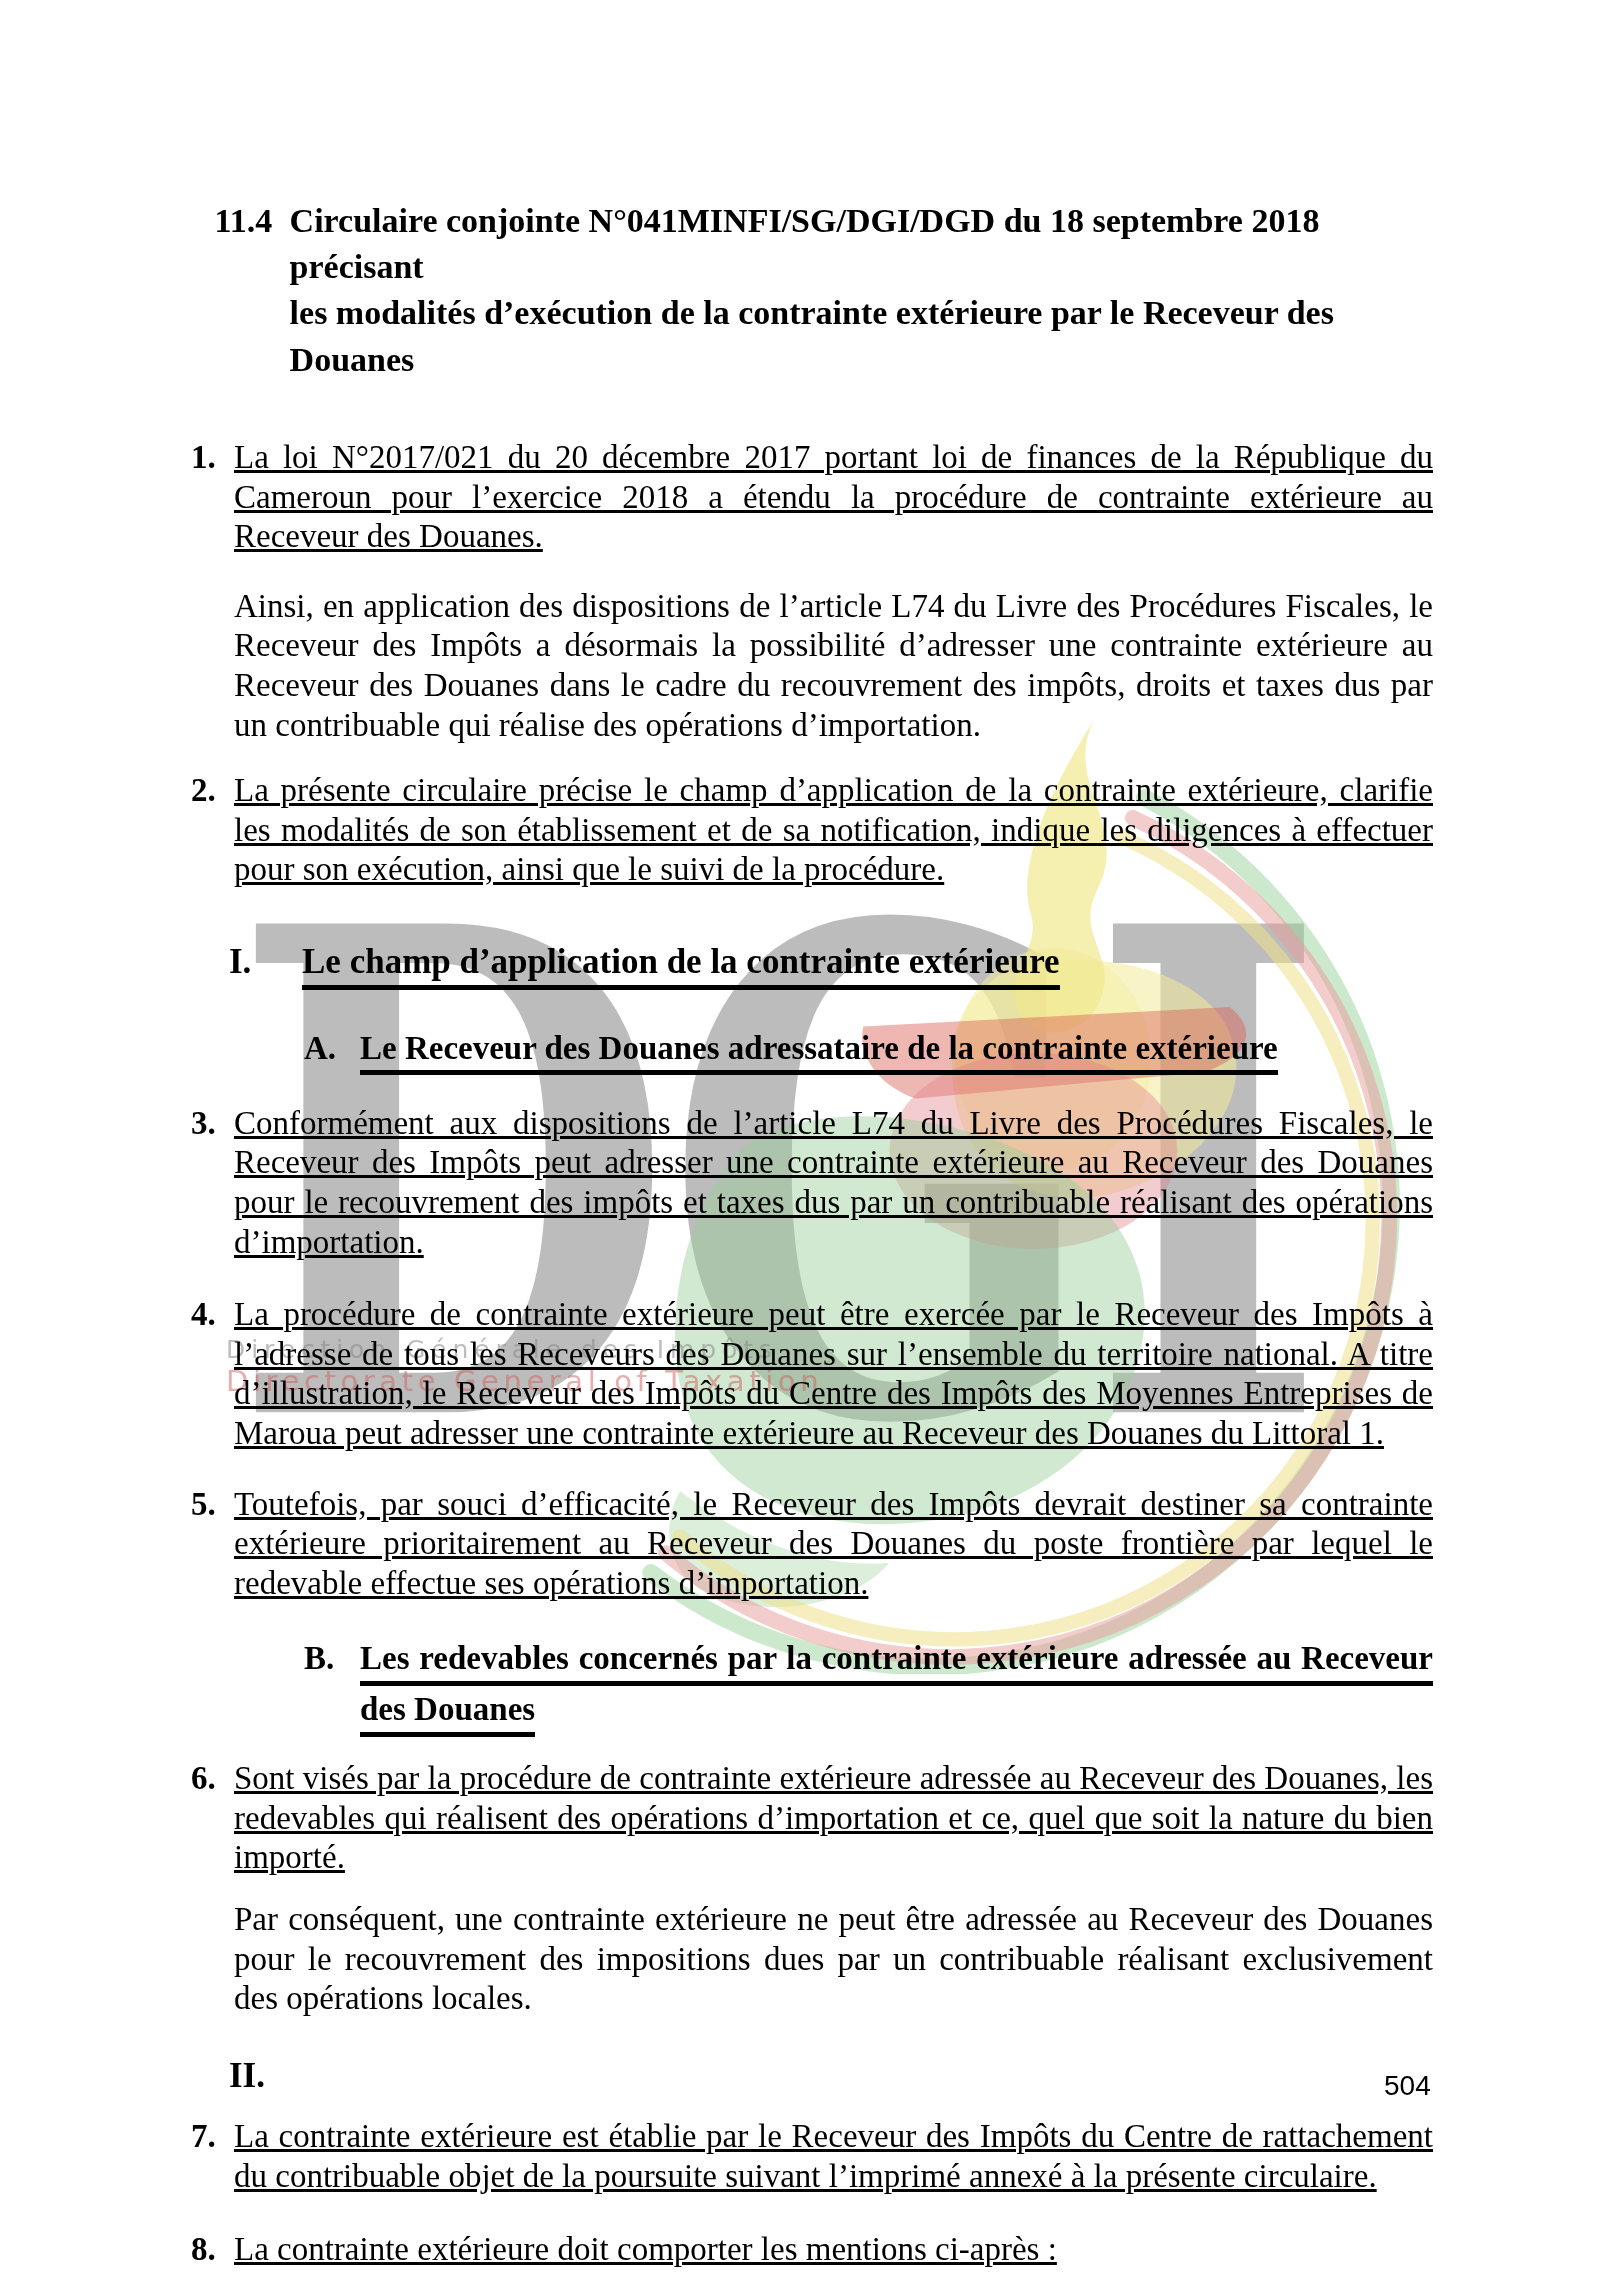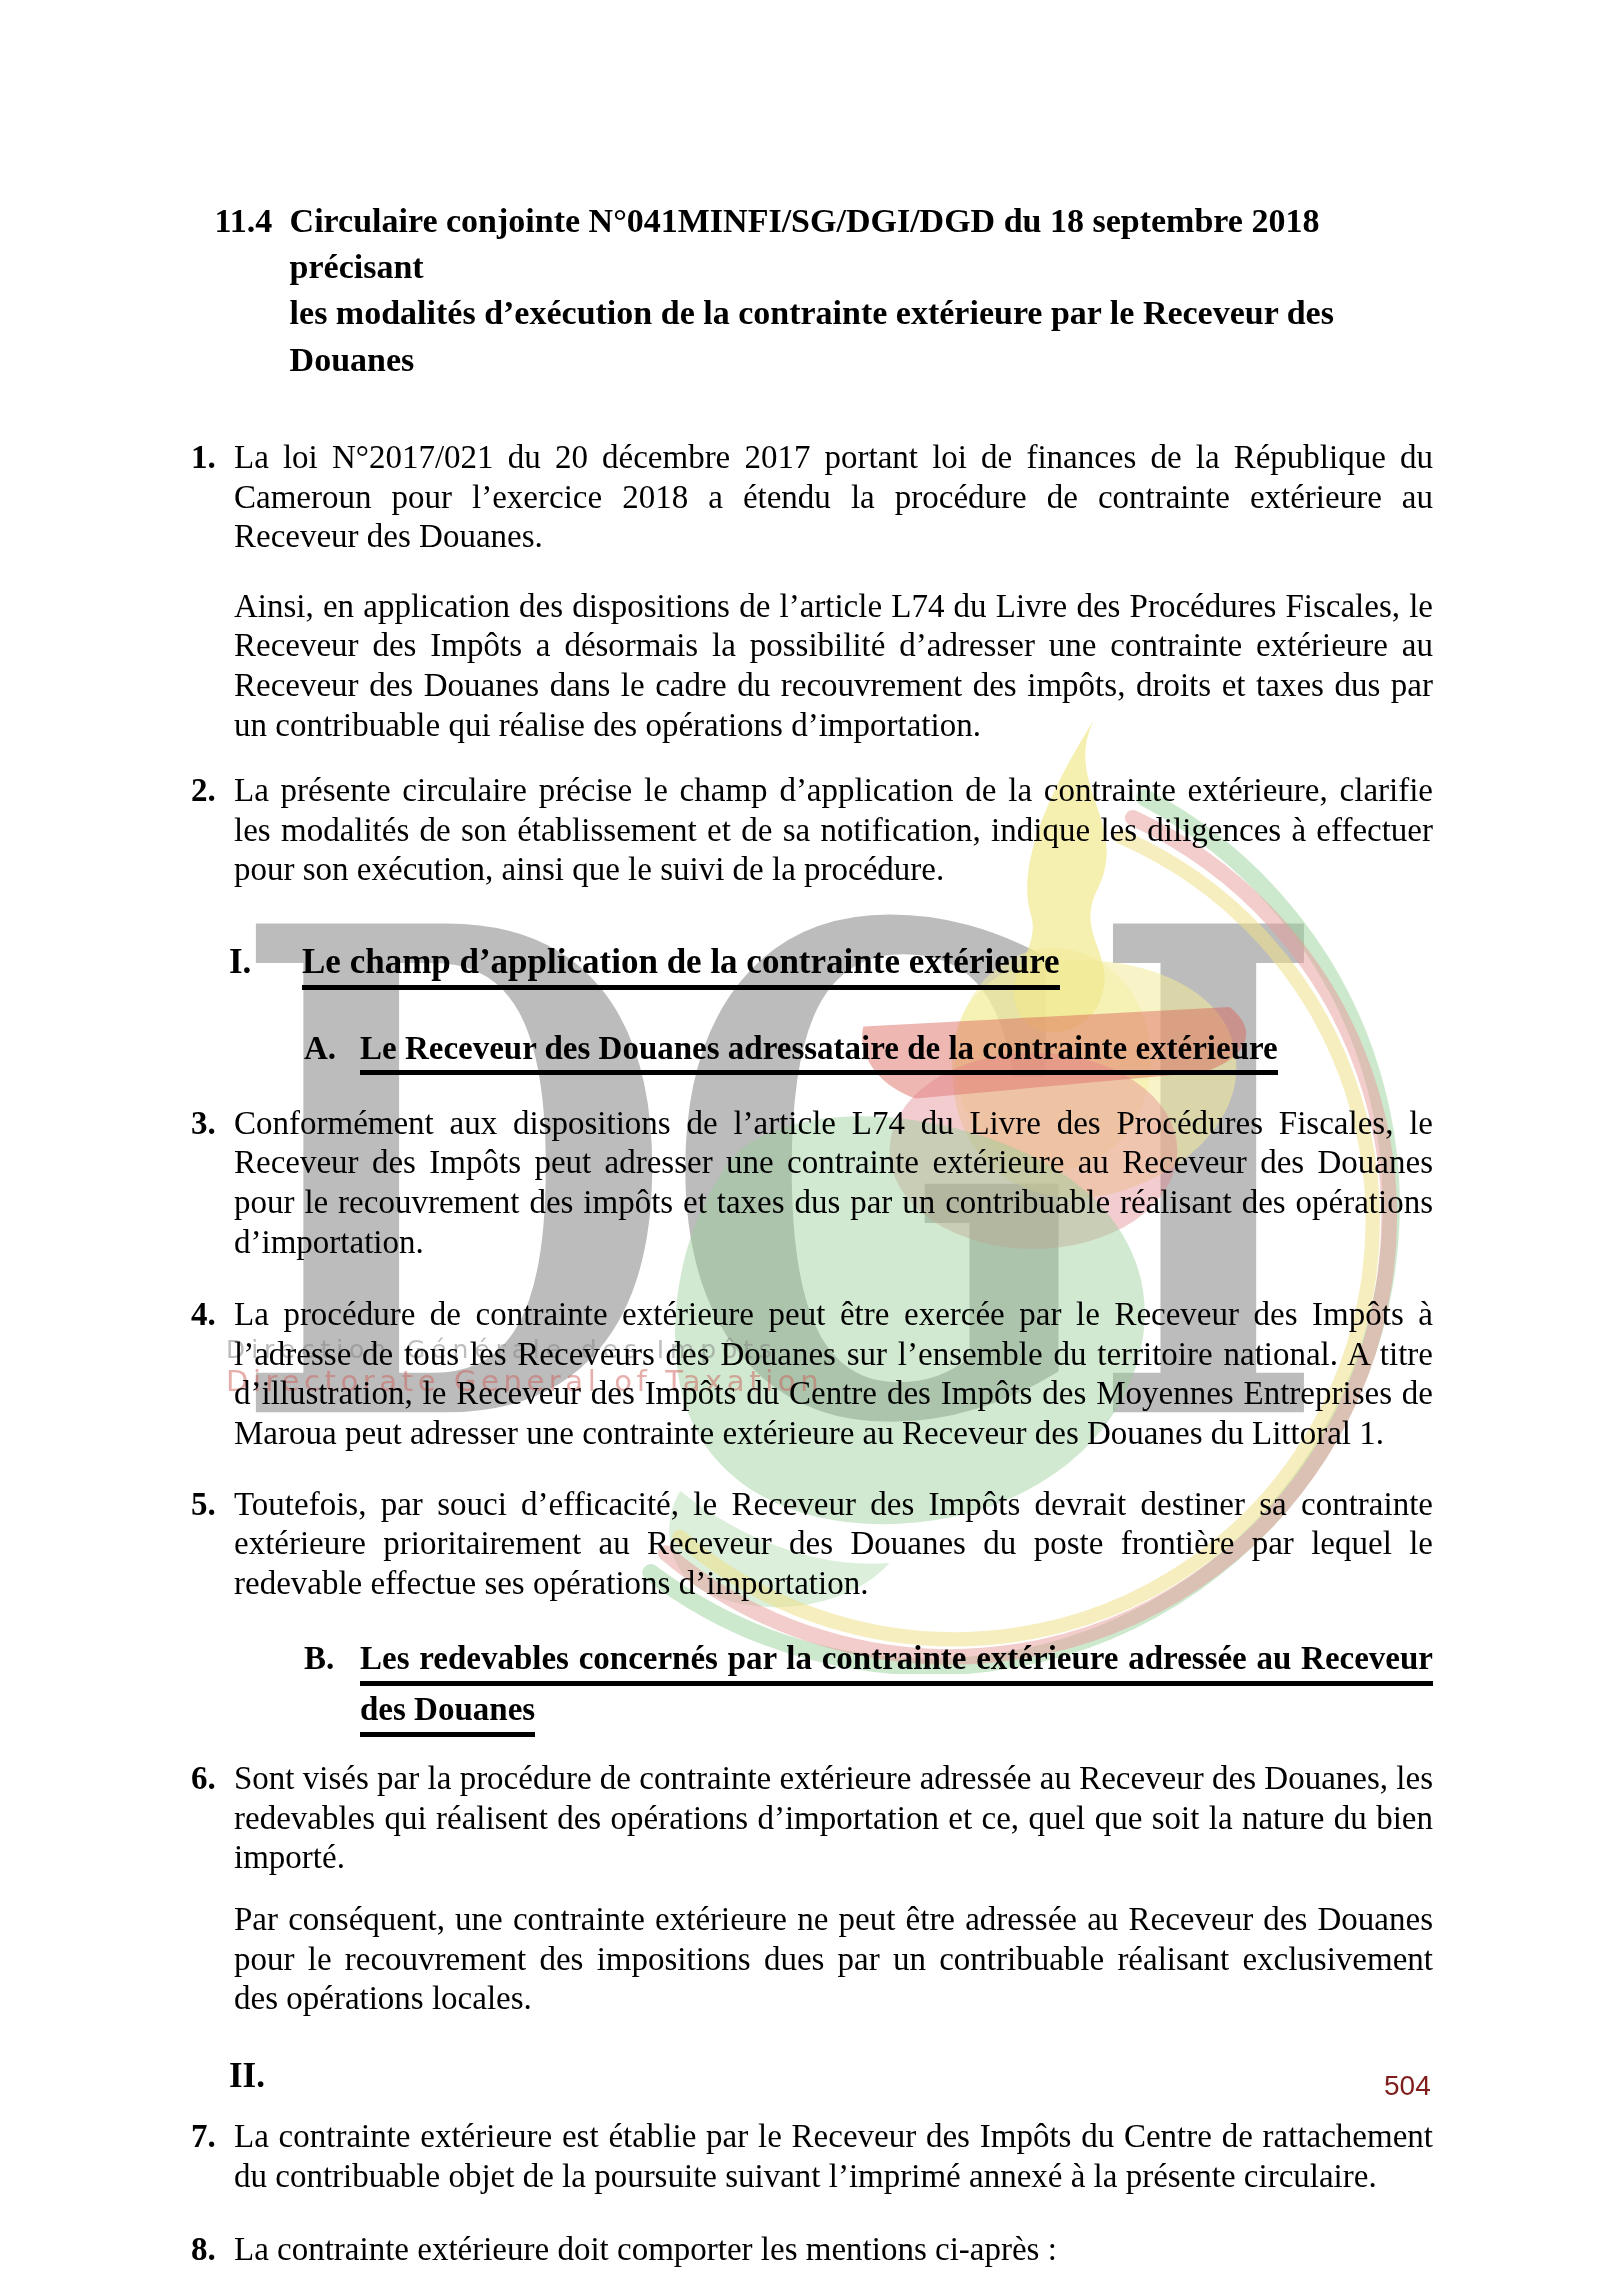--- a/index.html
+++ b/index.html
@@ -49,21 +49,21 @@
   }
   .doc-title {
     display: flex; margin-left: 23.6px; margin-bottom: 55px;
     font-weight: bold; font-size: 34px; line-height: 1.36;
   }
   .tnum { flex: none; width: 75px; }
   .tline { display: block; }
 
   .npara { display: flex; }
   .nnum { flex: none; width: 43px; font-weight: bold; }
-  .ntxt { flex: 1; text-align: justify; }
+  .ntxt { flex: 1; text-align: justify; text-decoration: underline; }
   .cpara { margin-left: 43px; text-align: justify; }
 
   .sechead {
     display: flex; font-weight: bold; font-size: 35px;
     margin-left: 38px; line-height: 1.45;
   }
   .sechead .snum { flex: none; width: 73px; }
   .subhead {
     display: flex; font-weight: bold; font-size: 33px;
     margin-left: 113px; line-height: 1.55;
@@ -84,21 +84,21 @@
   .mb-hB  { margin-bottom: 23.6px; }
   .mb-p6  { margin-bottom: 22px; }
   .mb-p6b { margin-bottom: 32px; }
   .mb-h2  { margin-bottom: 16px; }
   .mb-p7  { margin-bottom: 33px; }
   .mb-p8  { margin-bottom: 38px; }
 
   .pagenum {
     position: absolute; left: 1384px; top: 2070px; z-index: 2;
     font-family: "Liberation Sans", sans-serif;
-    font-size: 28px; color: #7f1d1d;
+    font-size: 28px; color: #000000;
   }
 </style>
 </head>
 <body>
 
 <div class="page">
 
   <div class="watermark" aria-hidden="true">
     <div class="wm-letters">DGI</div>
 

